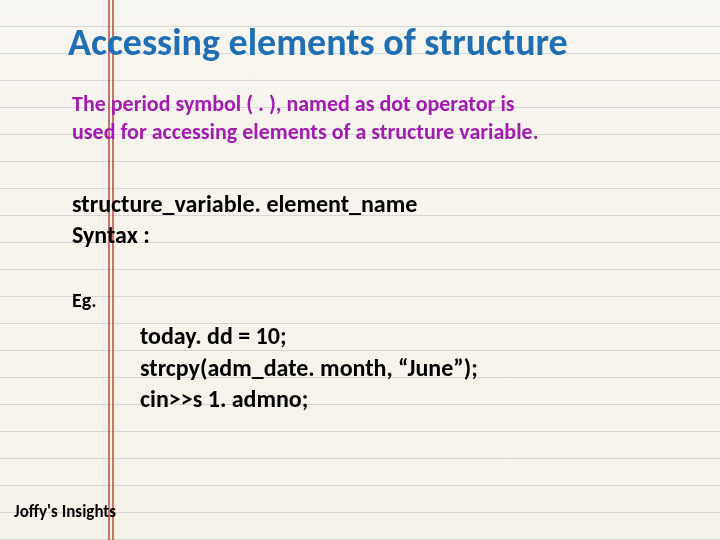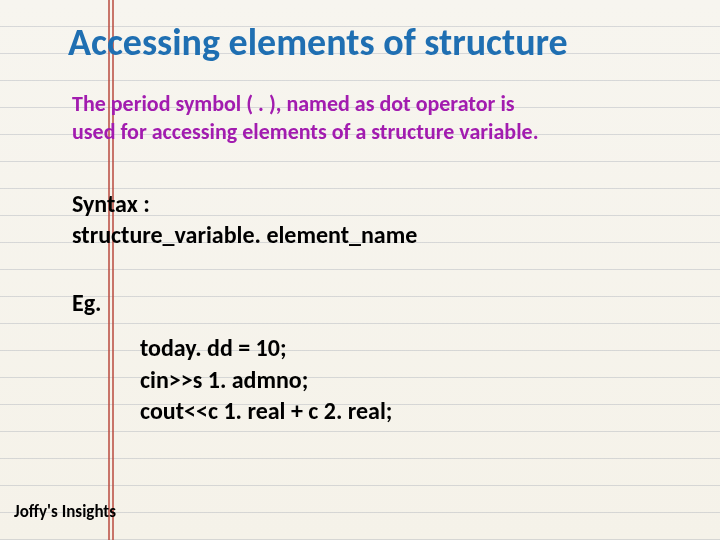--- a/index.html
+++ b/index.html
@@ -22,50 +22,50 @@
   .desc {
     position: absolute; left: 72px; top: 90px; right: 52px;
     color: #a21caf; font-weight: 700; font-size: 22px; line-height: 1.25;
   }
   .syntax {
     position: absolute; left: 72px; top: 188px; right: 52px;
     color: #000; font-weight: 700; font-size: 24px; line-height: 1.3;
   }
   .eg {
     position: absolute; left: 72px; top: 288px;
-    color: #000; font-weight: 700; font-size: 24px;
+    color: #000; font-weight: 700; font-size: 20px;
   }
   .codeblock {
     position: absolute; left: 140px; top: 320px; right: 52px;
-    color: #000; font-weight: 700; font-size: 24px; line-height: 1.32; margin-top: 12px;
+    color: #000; font-weight: 700; font-size: 24px; line-height: 1.32;
   }
   .codeblock div { white-space: pre; }
   .footer {
     position: absolute; left: 14px; bottom: 18px;
     color: #000; font-weight: 700; font-size: 17px;
   }
 </style>
 </head>
 <body>
 
 <div class="slide">
   <div class="vline a"></div>
   <div class="vline b"></div>
 
   <h1 class="title">Accessing elements of structure</h1>
 
   <p class="desc">The period symbol ( . ), named as dot operator is used for accessing elements of a structure variable.</p>
 
   <div class="syntax">
+    <div>structure_variable. element_name</div>
     <div>Syntax :</div>
-    <div>structure_variable. element_name</div>
   </div>
 
   <div class="eg">Eg.</div>
 
   <div class="codeblock">
     <div>today. dd = 10;</div>
+    <div>strcpy(adm_date. month, “June”);</div>
     <div>cin&gt;&gt;s 1. admno;</div>
-    <div>cout&lt;&lt;c 1. real + c 2. real;</div>
   </div>
 
   <div class="footer">Joffy's Insights</div>
 </div>
 
 </body></html>

